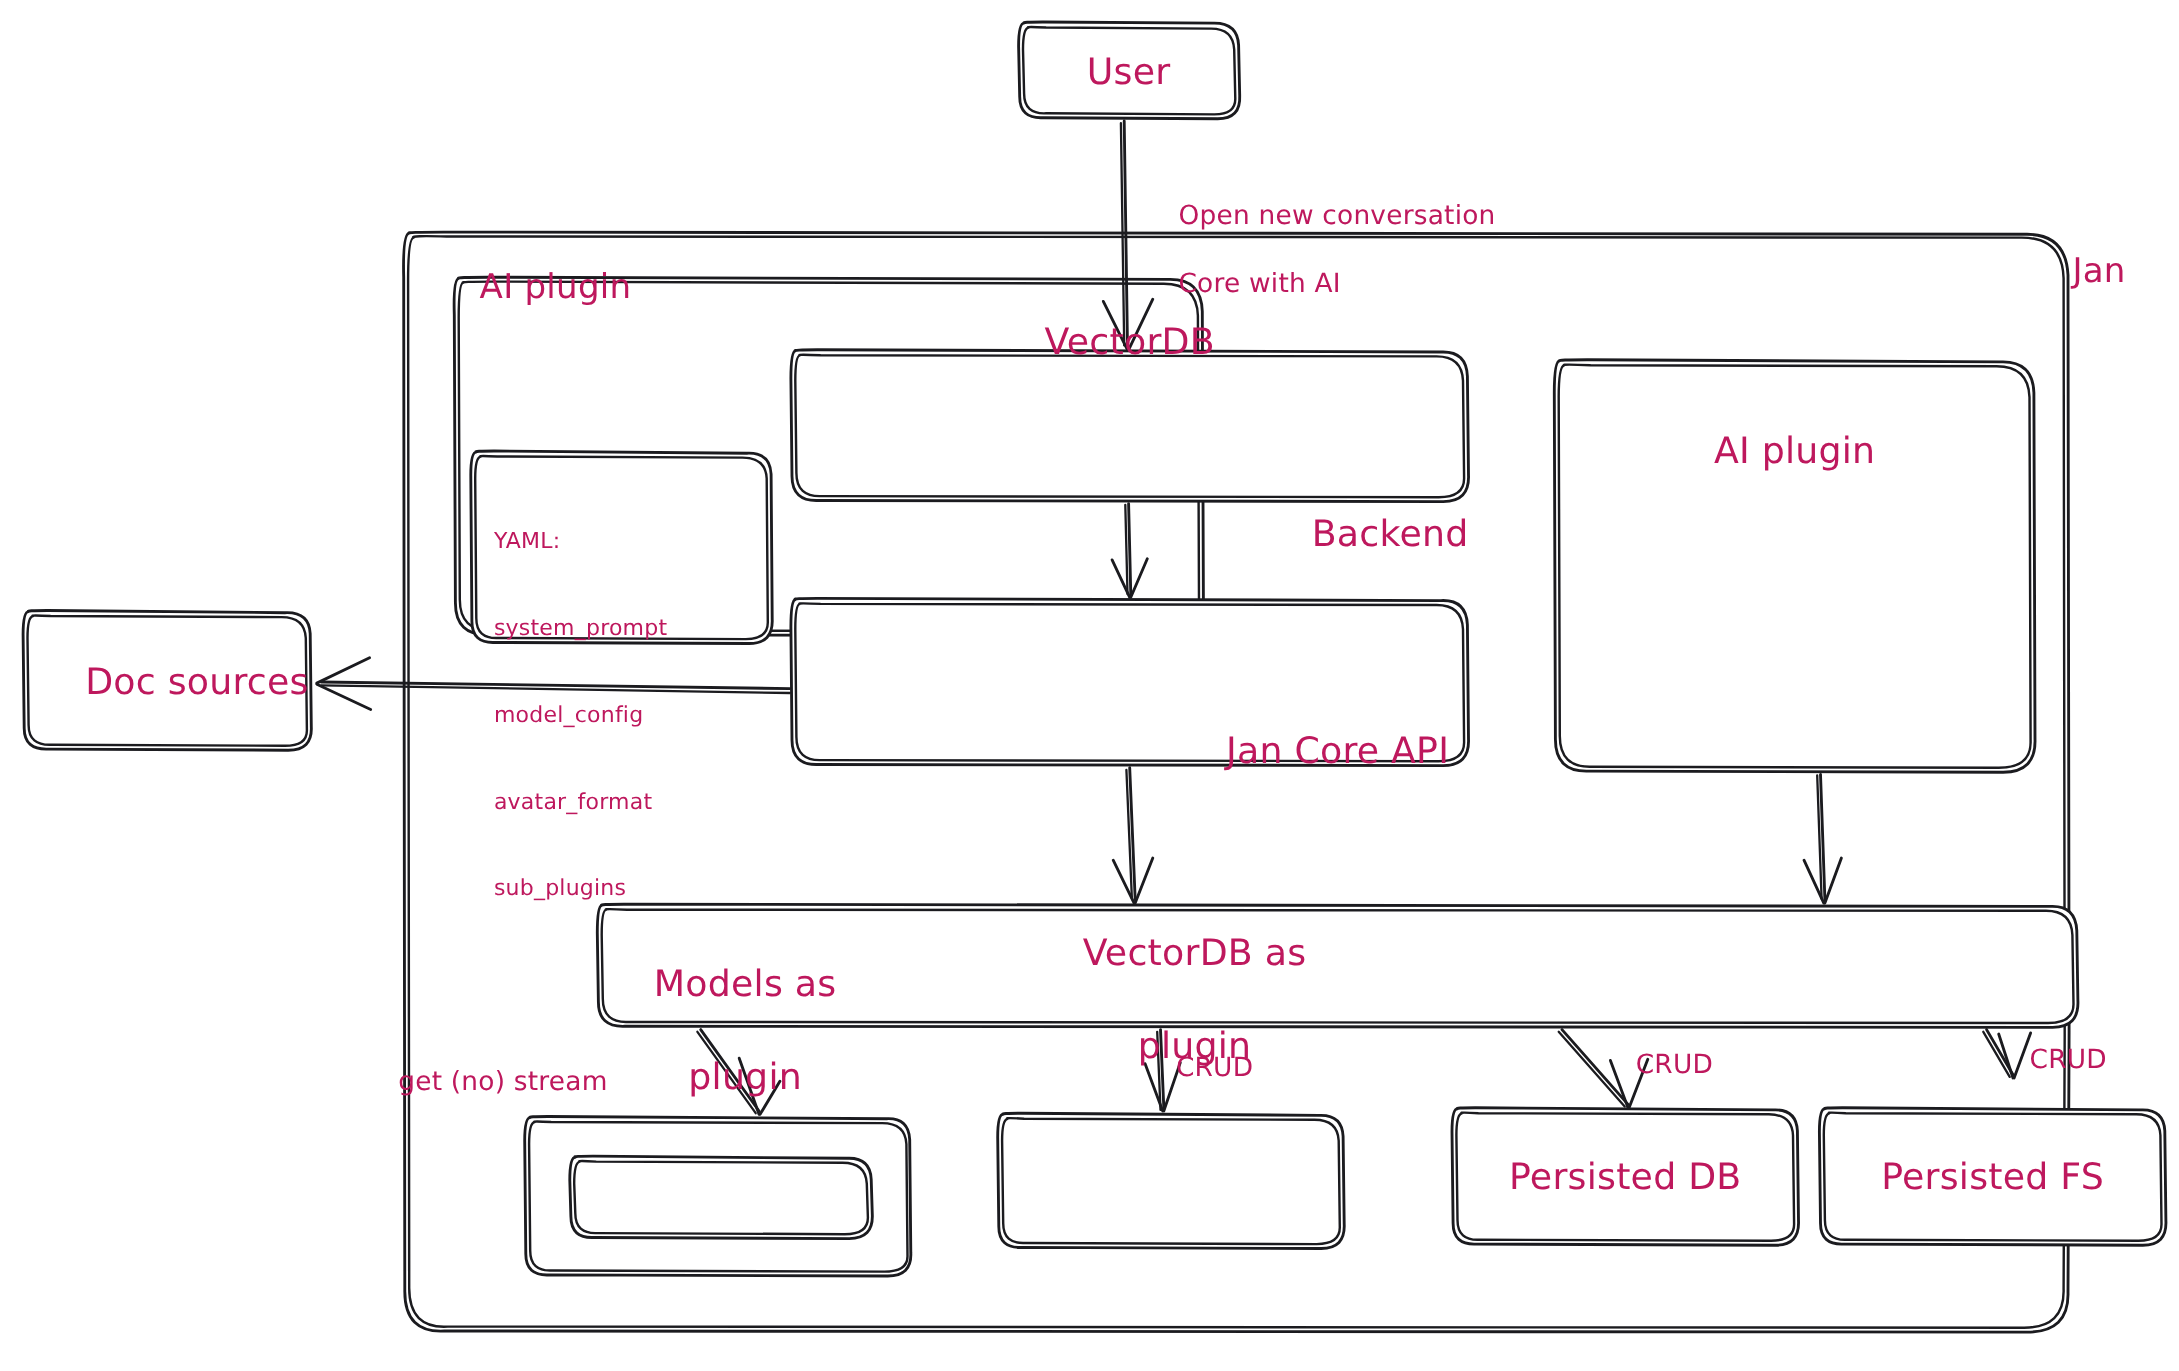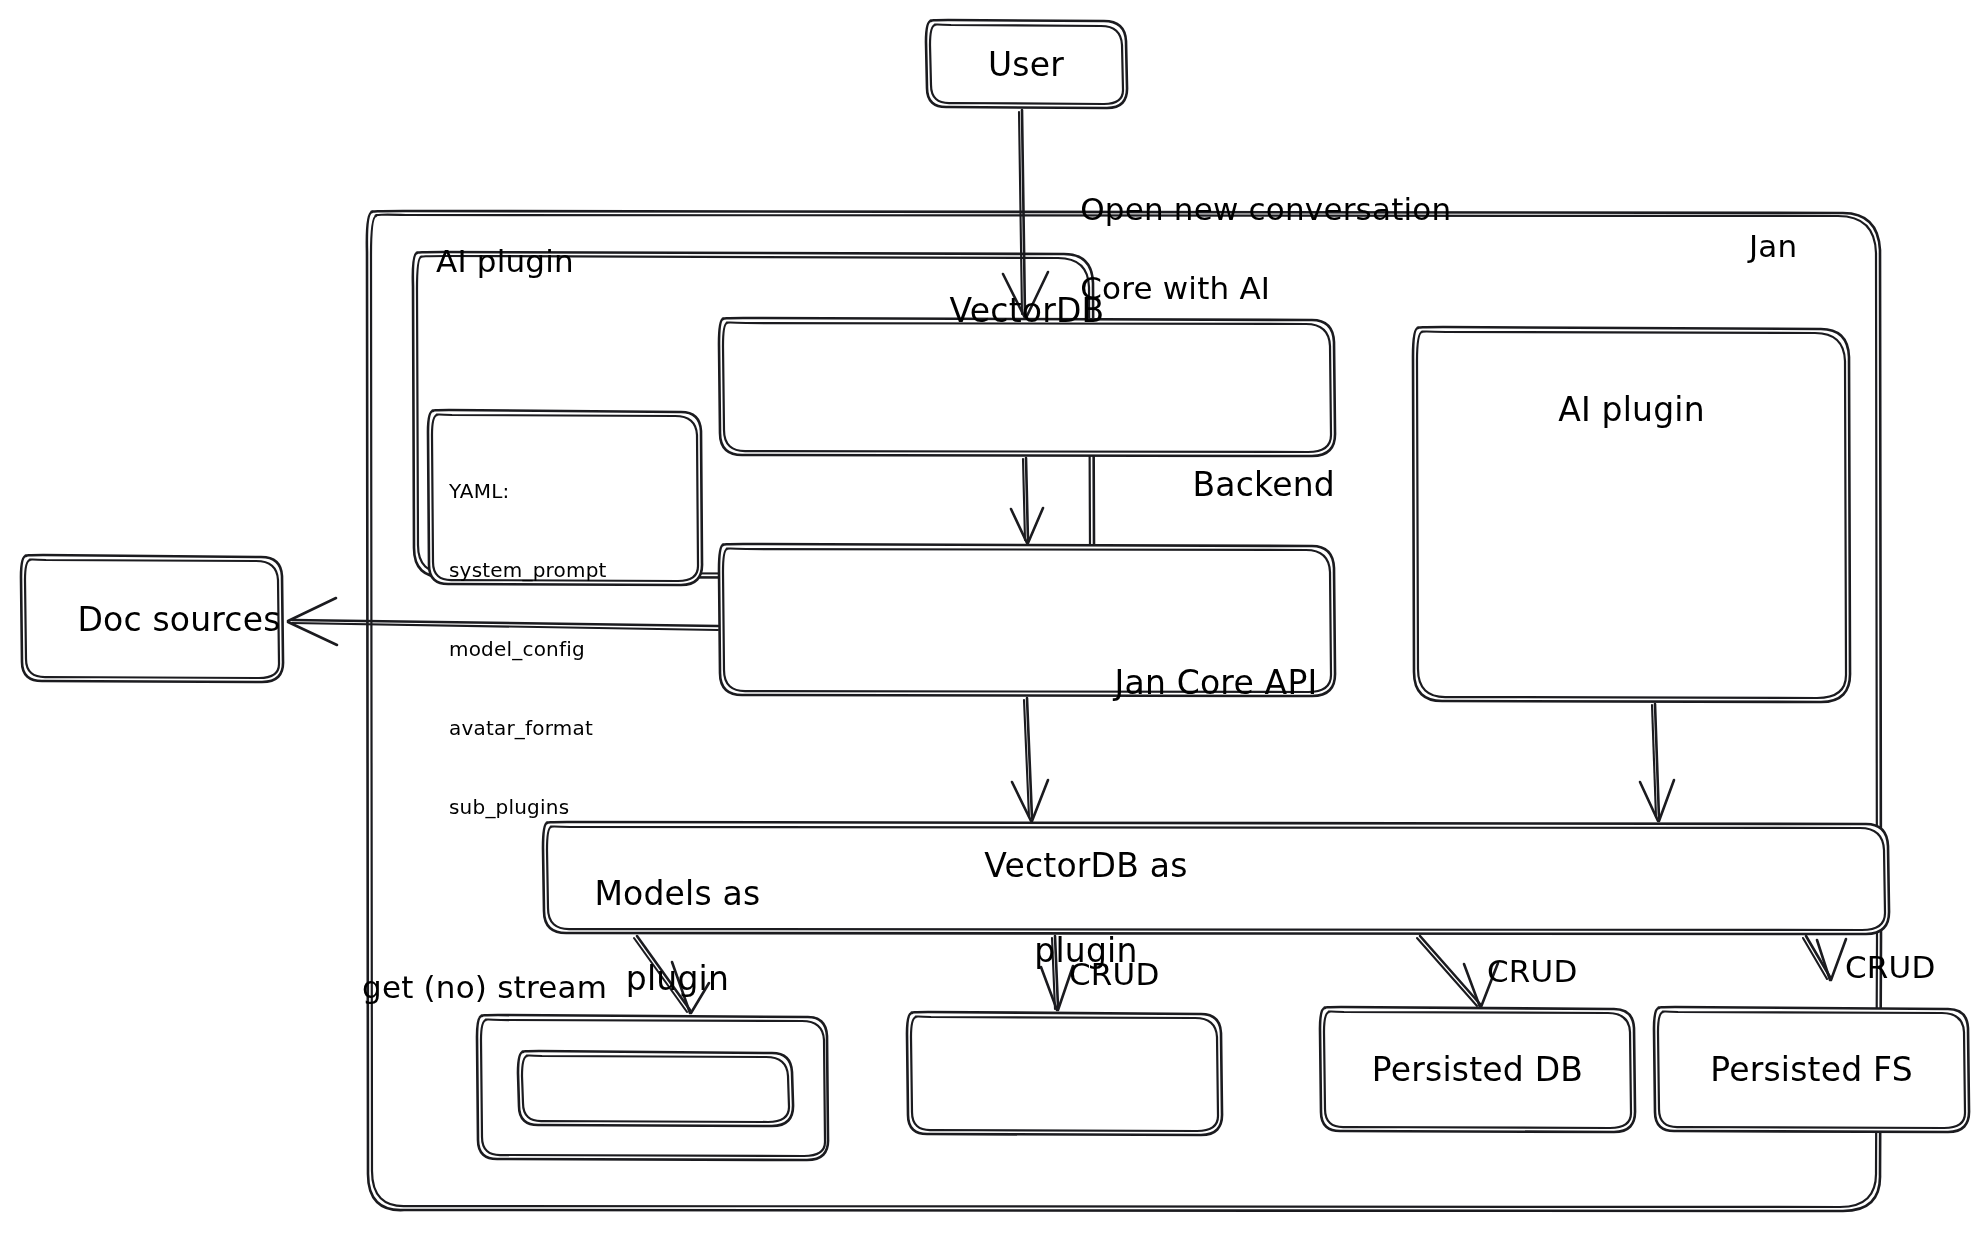--- a/index.html
+++ b/index.html
@@ -18,33 +18,33 @@
     overflow: hidden;
   }
   #sketch {
     position: absolute;
     top: 0; left: 0;
     width: 1981px;
     height: 1246px;
   }
   .lbl {
     position: absolute;
-    color: #000000;
+    color: #be185d;
     font-family: "DejaVu Sans", sans-serif;
     white-space: pre;
     line-height: 1.28;
     letter-spacing: 0.2px;
     pointer-events: none;
   }
   .lbl-node {
     text-align: center;
     font-size: 33px;
   }
   .lbl-edge {
-    font-size: 31px;
+    font-size: 24px;
   }
   .lbl-group {
     font-size: 31px;
   }
   .lbl-yaml {
     font-size: 20px;
     line-height: 1.32;
     text-align: left;
   }
   .lbl-yaml .yhead { display:block; }
@@ -248,21 +248,21 @@
 
     <g>
       <path class="s" d="M 1806,936 L 1830,977"></path>
       <path class="s2" d="M 1803,938 L 1827,979"></path>
       <path class="s" d="M 1817,940 L 1830,980"></path>
       <path class="s" d="M 1846,939 L 1831,980"></path>
     </g>
 
   </svg>
 
-  <div class="lbl lbl-group" style="left:1749px; top:227px;">Jan</div>
+  <div class="lbl lbl-group" style="left:1884px; top:227px;">Jan</div>
 
   <div class="lbl lbl-group" style="left:436px; top:242px;">AI plugin</div>
 
   <div class="lbl lbl-node" style="left:926px; top:44px; width:200px;">User</div>
 
   <div class="lbl lbl-node" style="left:21px; top:599px; width:316px;">Doc sources</div>
 
   <div class="lbl lbl-node" style="left:719px; top:290px; width:616px;">VectorDB</div>
 
   <div class="lbl lbl-node" style="left:719px; top:464px; width:616px;text-align:right;">Backend</div>

